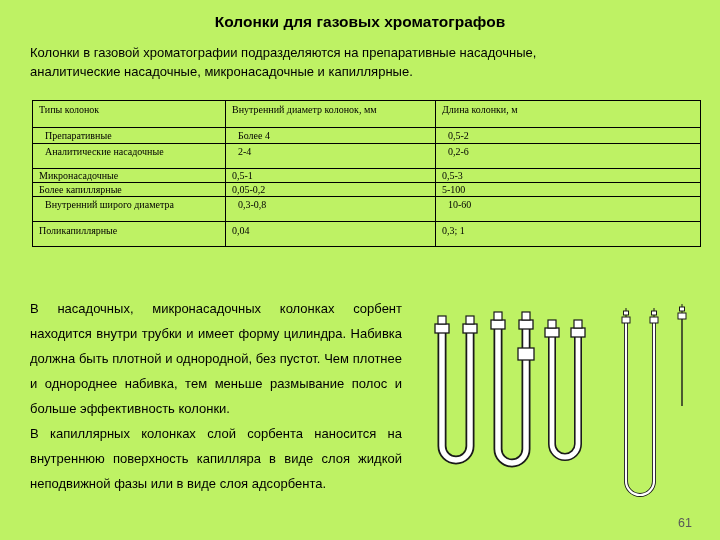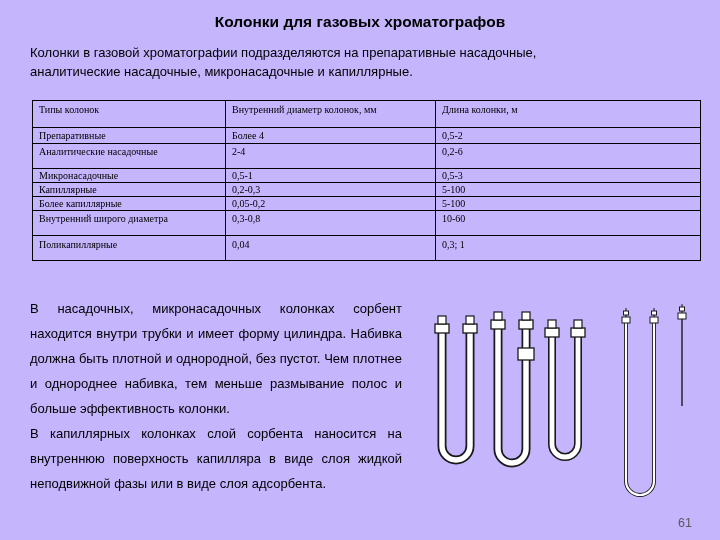--- a/index.html
+++ b/index.html
@@ -1,21 +1,21 @@
 <!DOCTYPE html>
 <html><head>
 <meta charset="utf-8">
 <style>
   * { margin: 0; padding: 0; box-sizing: border-box; }
   html, body { background: #e8e8e8; }
   .slide {
     position: relative;
     width: 720px;
     height: 540px;
-    background: #c4b5fd;
+    background: #bef264;
     font-family: "Liberation Sans", sans-serif;
     color: #000;
     overflow: hidden;
     margin: 0 auto;
   }
   .title {
     position: absolute;
     top: 13px;
     left: 0;
     width: 100%;
@@ -43,21 +43,21 @@
     font-size: 10px;
   }
   table.cols col.c1 { width: 193px; }
   table.cols col.c2 { width: 210px; }
   table.cols col.c3 { width: 265px; }
   table.cols th, table.cols td {
     border: 1px solid #000;
     text-align: left;
     vertical-align: top;
     font-weight: normal;
-    padding: 2px 6px;
+    padding: 2px 12px;
   }
   table.cols th { padding: 3px 6px 12px 6px; }
   table.cols tr.tight td { padding: 1px 6px; }
   table.cols tr.gap td { padding-bottom: 11px; }
   table.cols tr.last td { padding: 3px 6px 10px 6px; }
   .bodytext {
     position: absolute;
     top: 296px;
     left: 30px;
     width: 372px;
@@ -111,25 +111,20 @@
       </tr>
       <tr class="gap">
         <td>Аналитические насадочные</td>
         <td>2-4</td>
         <td>0,2-6</td>
       </tr>
       <tr class="tight">
         <td>Микронасадочные</td>
         <td>0,5-1</td>
         <td>0,5-3</td>
-      </tr>
-      <tr class="tight">
-        <td>Капиллярные</td>
-        <td>0,2-0,3</td>
-        <td>5-100</td>
       </tr>
       <tr class="tight">
         <td>Более капиллярные</td>
         <td>0,05-0,2</td>
         <td>5-100</td>
       </tr>
       <tr class="gap">
         <td>Внутренний широго диаметра</td>
         <td>0,3-0,8</td>
         <td>10-60</td>

